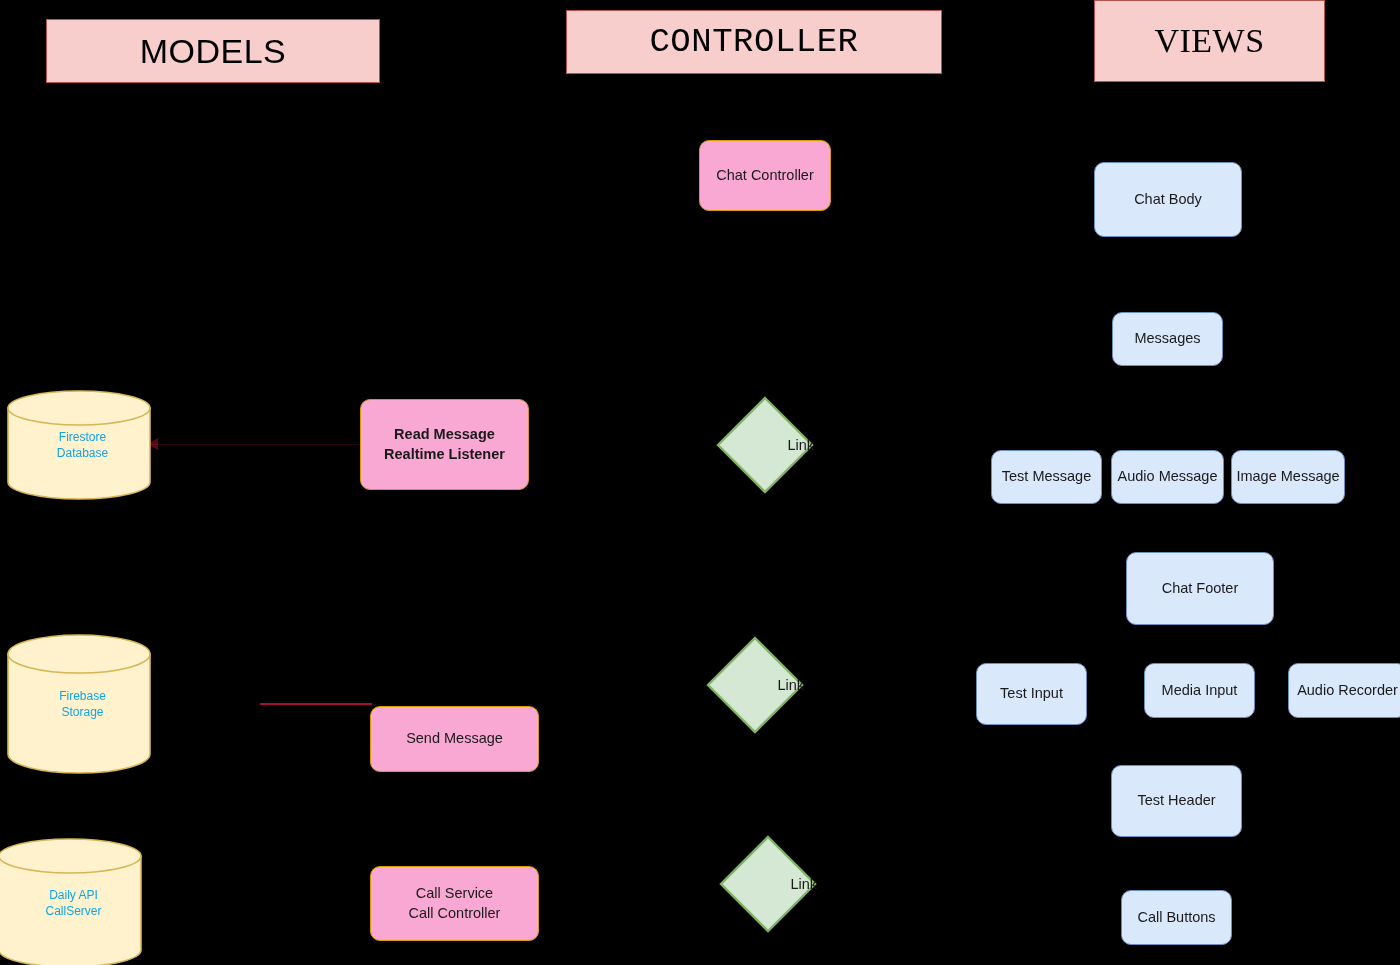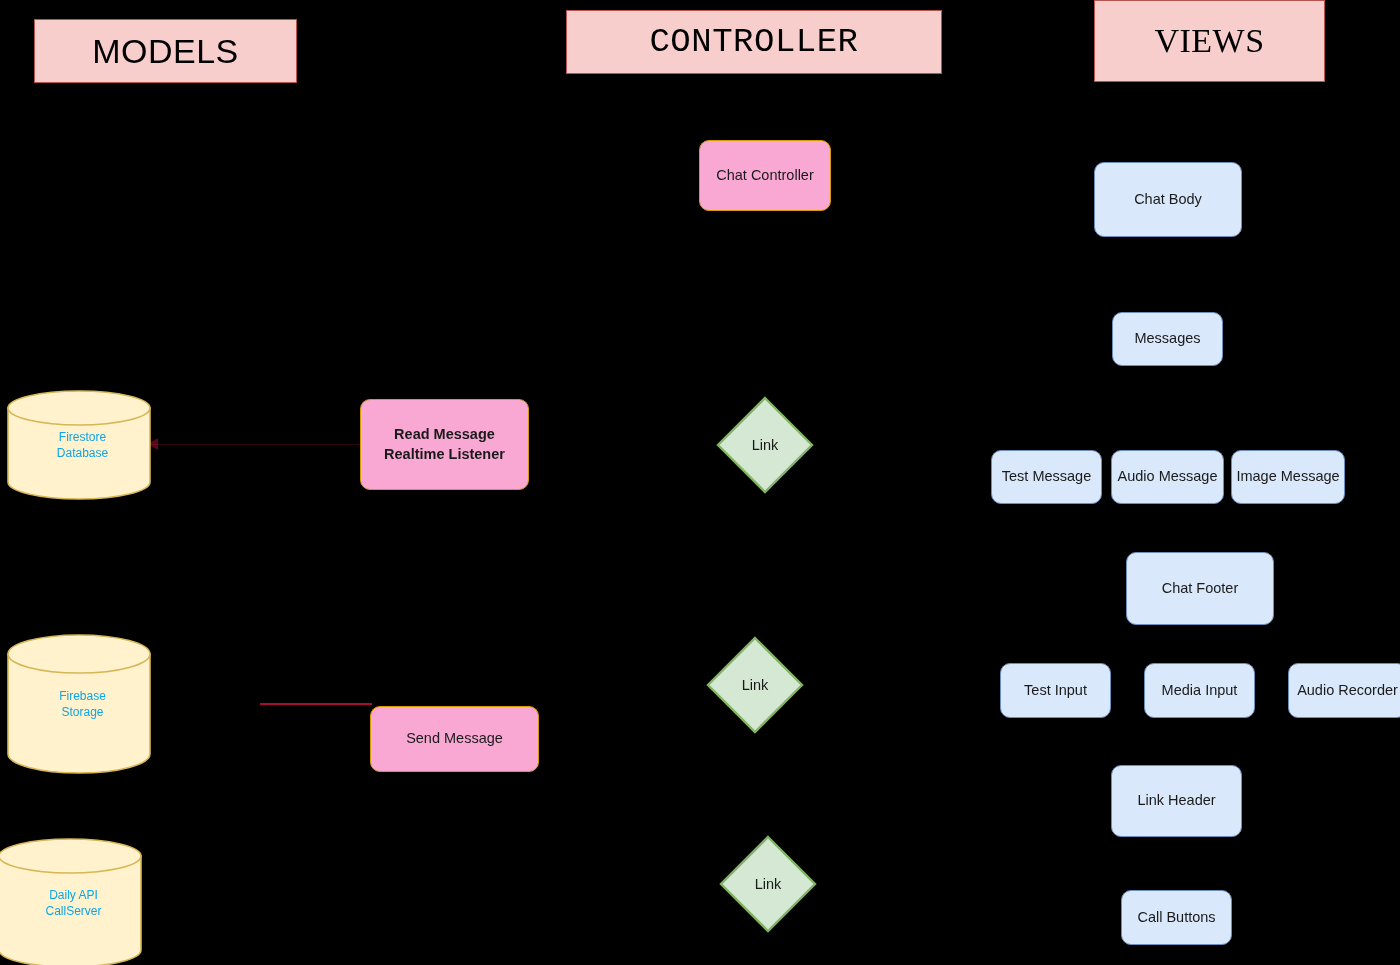--- a/index.html
+++ b/index.html
@@ -88,21 +88,21 @@
   .diamond svg {
     display: block;
     overflow: visible;
   }
   .diamond .dia-label {
     position: absolute;
     left: 0;
     right: 0;
     top: 50%;
     transform: translateY(-50%);
-    text-align: center;
+    text-align: right;
     font-size: 14.5px;
     color: #1a1a1a;
     pointer-events: none;
   }
 
   
   .edge {
     position: absolute;
     height: 0;
     border-top-width: 2.2px;
@@ -117,21 +117,21 @@
     width: 0;
     height: 0;
     opacity: 0.55;
   }
 </style>
 </head>
 <body>
 
 <div id="canvas">
 
-  <div class="col-header" style="left:34px; top:19px; width:263px; height:64px;">
+  <div class="col-header" style="left:46px; top:19px; width:334px; height:64px;">
     <span>MODELS</span>
   </div>
 
   <div class="col-header" style="left:566px; top:10px; width:376px; height:64px;font-family:Liberation Mono, monospace;">
     <span>CONTROLLER</span>
   </div>
 
   <div class="col-header" style="left:1094px; top:0px; width:231px; height:82px;font-family:Liberation Serif, serif;">
     <span>VIEWS</span>
   </div>
@@ -170,20 +170,24 @@
 
   <div class="node ctrl" style="left:360px; top:399px; width:169px; height:91px;font-weight:bold;">
     <span>Read Message
 Realtime Listener</span>
   </div>
 
   <div class="node ctrl" style="left:370px; top:706px; width:169px; height:66px;">
     <span>Send Message</span>
   </div>
 
+  <div class="node ctrl" style="left:370px; top:866px; width:169px; height:75px;">
+    <span>Call Service
+Call Controller</span>
+  </div>
 
   <div class="node ctrl" style="left:699px; top:140px; width:132px; height:71px;">
     <span>Chat Controller</span>
   </div>
 
   <div class="diamond" style="left:716px; top:396px; width:98px; height:98px;">
     <svg width="98" height="98" viewBox="0 0 98 98" aria-hidden="true">
       <polygon points="49,2 96,49 49,96 2,49" fill="#d5e8d4" stroke="#82b366" stroke-width="2.4"></polygon>
     </svg>
     <div class="dia-label">Link</div>
@@ -220,33 +224,33 @@
   </div>
 
   <div class="node view" style="left:1231px; top:450px; width:114px; height:54px;">
     <span>Image Message</span>
   </div>
 
   <div class="node view" style="left:1126px; top:552px; width:148px; height:73px;">
     <span>Chat Footer</span>
   </div>
 
-  <div class="node view" style="left:1000px; top:663px; width:111px; height:55px;">
+  <div class="node view" style="left:976px; top:663px; width:111px; height:62px;">
     <span>Test Input</span>
   </div>
 
   <div class="node view" style="left:1144px; top:663px; width:111px; height:55px;">
     <span>Media Input</span>
   </div>
 
   <div class="node view" style="left:1288px; top:663px; width:119px; height:55px;">
     <span>Audio Recorder</span>
   </div>
 
   <div class="node view" style="left:1111px; top:765px; width:131px; height:72px;">
-    <span>Link Header</span>
+    <span>Test Header</span>
   </div>
 
   <div class="node view" style="left:1121px; top:890px; width:111px; height:55px;">
     <span>Call Buttons</span>
   </div>
 
 </div>
 
 </body></html>

